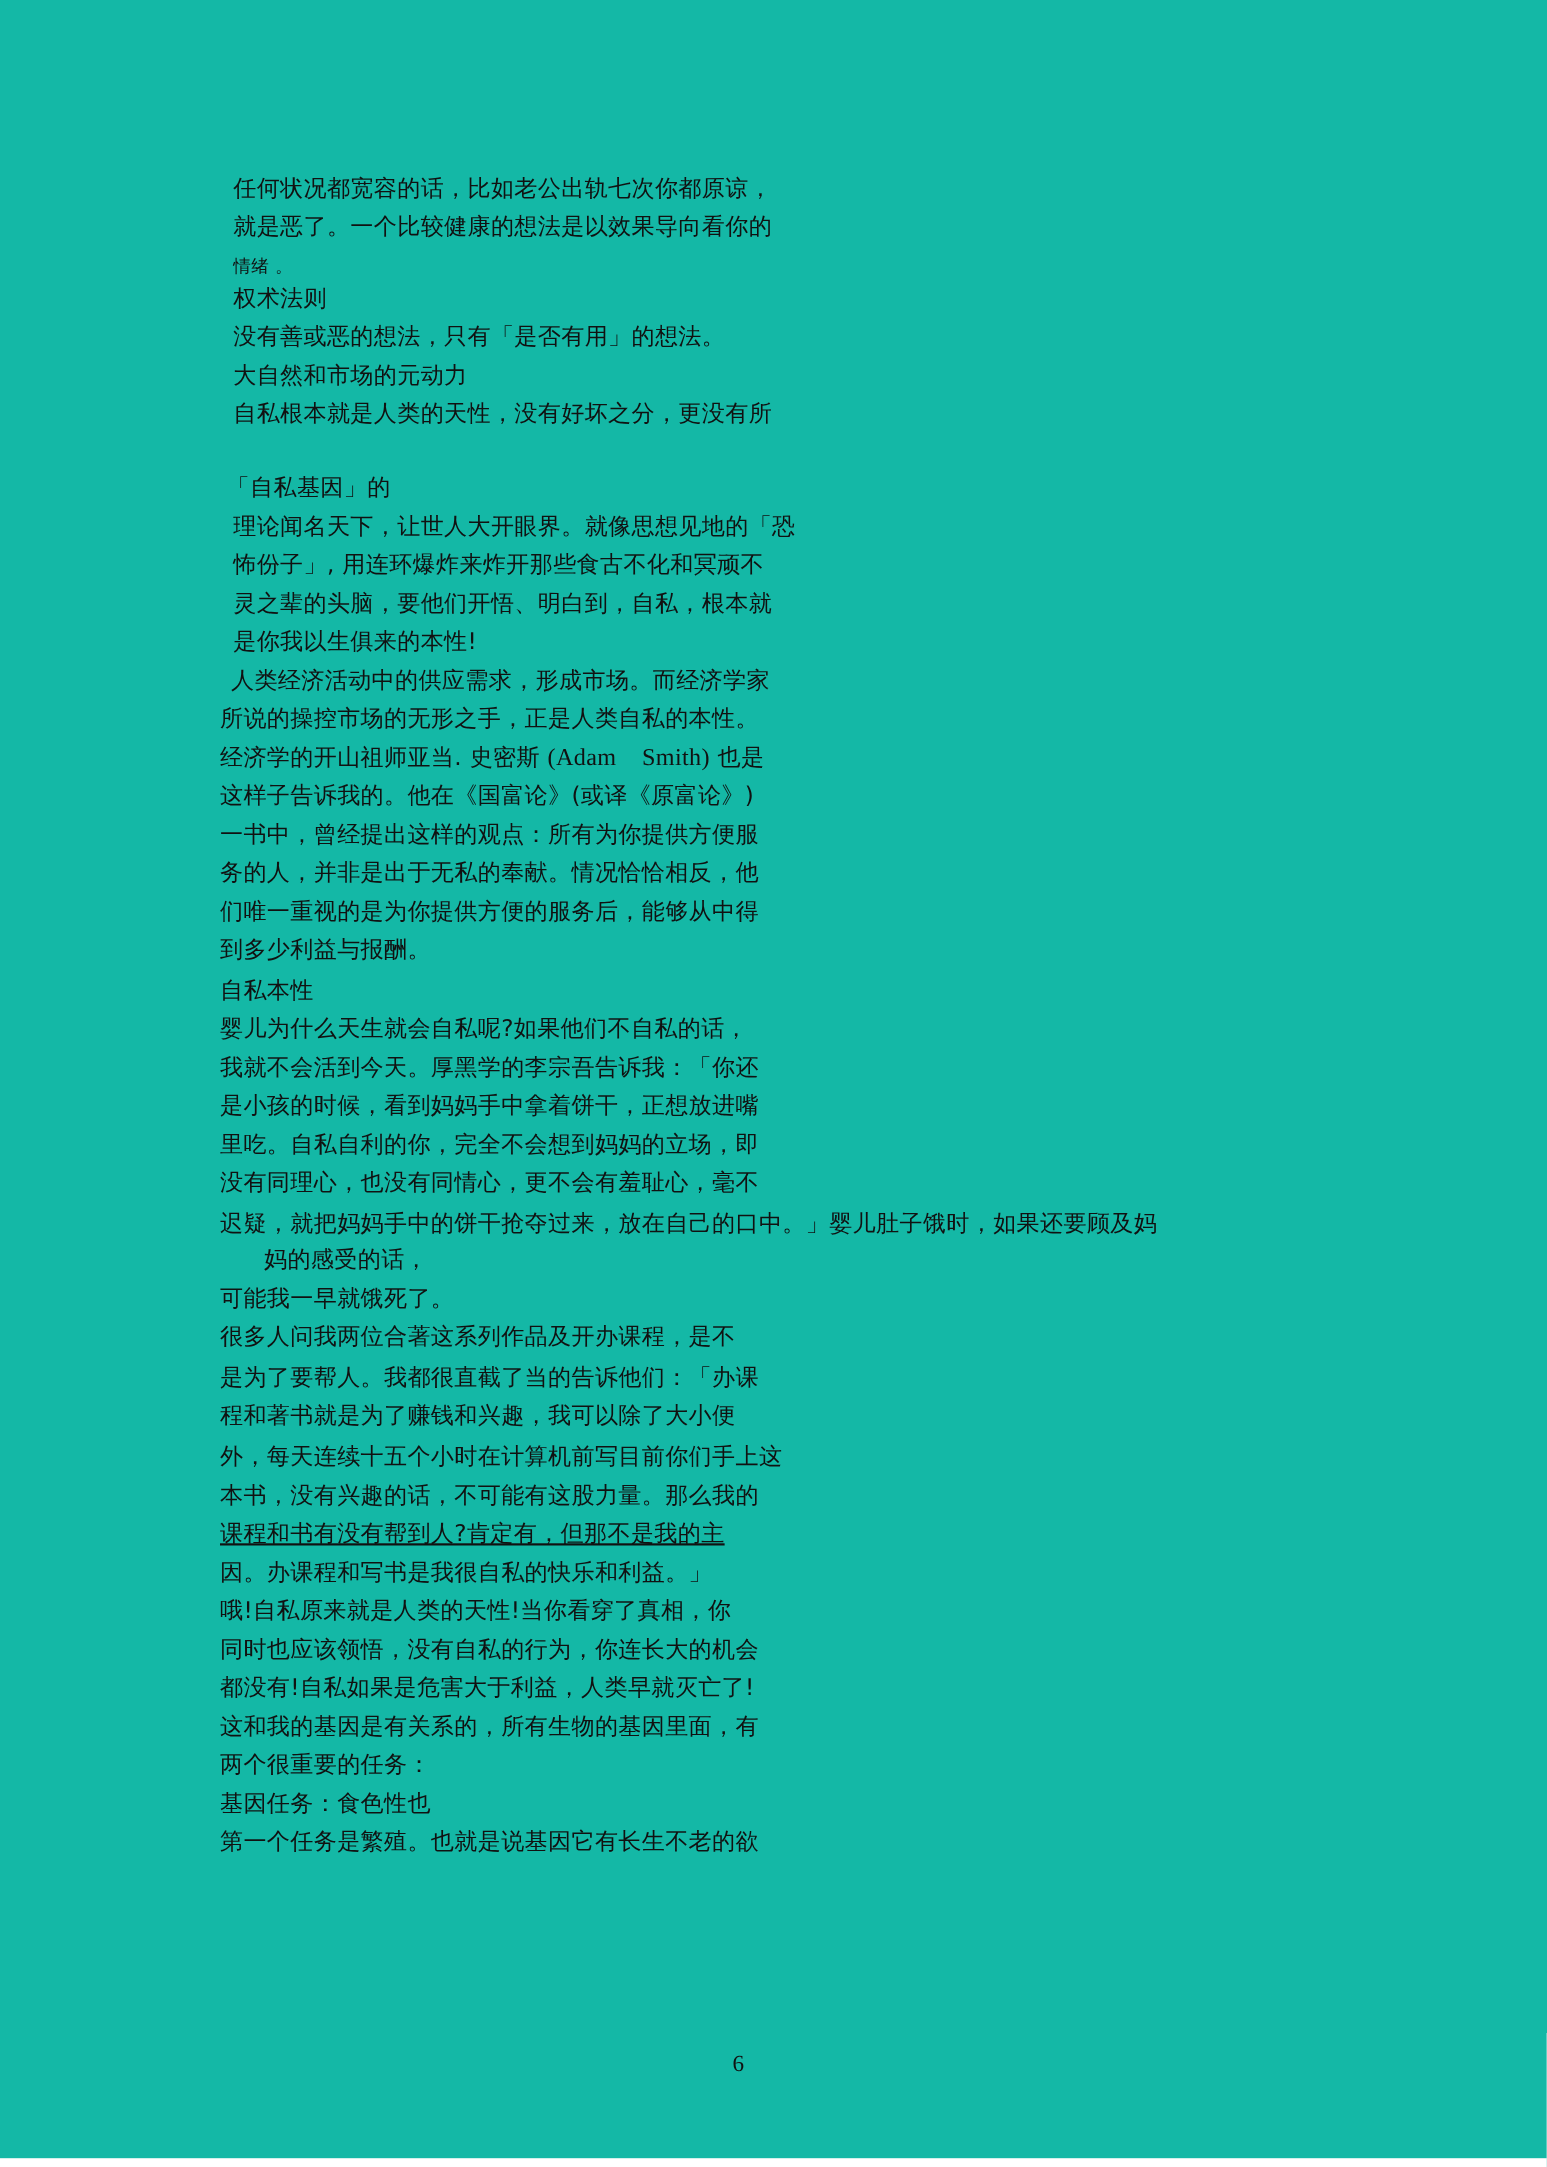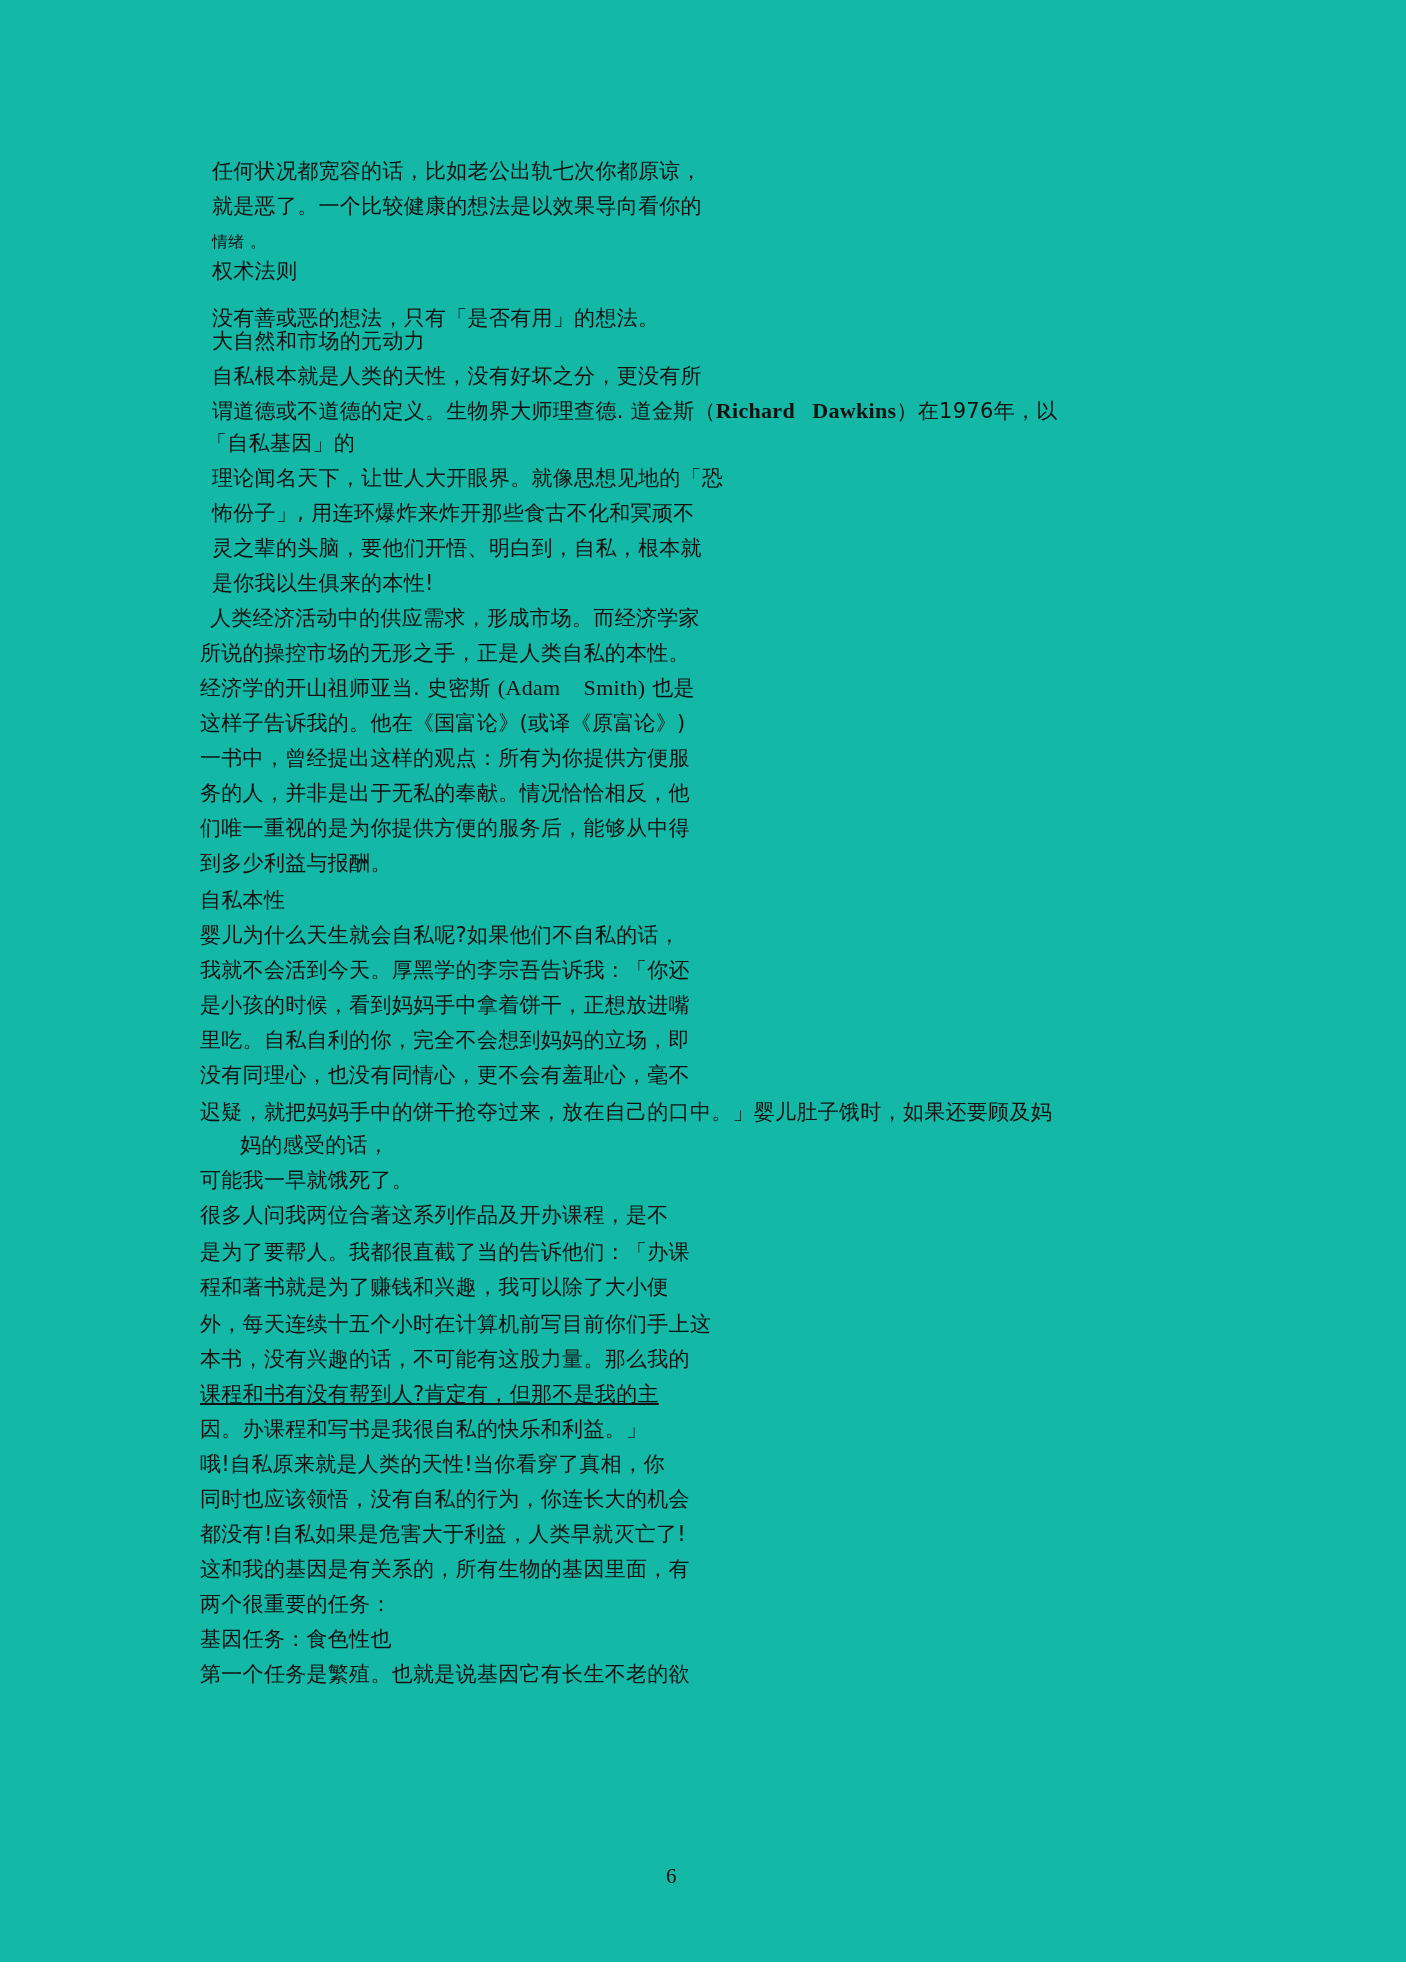--- a/index.html
+++ b/index.html
@@ -14,21 +14,21 @@
 </style>
 </head>
 <body>
 
 <div class="page">
   <div id="lines">
       <div class="line" style="left: 212px; top: 157px;">任何状况都宽容的话，比如老公出轨七次你都原谅，</div>
       <div class="line" style="left: 212px; top: 192px;">就是恶了。一个比较健康的想法是以效果导向看你的</div>
       <div class="line small" style="left: 212px; top: 228px;">情绪 。</div>
       <div class="line" style="left: 212px; top: 257px;">权术法则</div>
-      <div class="line" style="left: 212px; top: 304px;">没有善或恶的想法，只有「是否有用」的想法。</div>
+      <div class="line" style="left: 212px; top: 292px;">没有善或恶的想法，只有「是否有用」的想法。</div>
       <div class="line" style="left: 212px; top: 327px;">大自然和市场的元动力</div>
       <div class="line" style="left: 212px; top: 362px;">自私根本就是人类的天性，没有好坏之分，更没有所</div>
       <div class="line" style="left: 206px; top: 429px;">「自私基因」的</div>
       <div class="line" style="left: 212px; top: 464px;">理论闻名天下，让世人大开眼界。就像思想见地的「恐</div>
       <div class="line" style="left: 212px; top: 499px;">怖份子」, 用连环爆炸来炸开那些食古不化和冥顽不</div>
       <div class="line" style="left: 212px; top: 534px;">灵之辈的头脑，要他们开悟、明白到，自私，根本就</div>
       <div class="line" style="left: 212px; top: 569px;">是你我以生俱来的本性!</div>
       <div class="line" style="left: 210px; top: 604px;">人类经济活动中的供应需求，形成市场。而经济学家</div>
       <div class="line" style="left: 200px; top: 639px;">所说的操控市场的无形之手，正是人类自私的本性。</div>
       <div class="line" style="left: 200px; top: 709px;">这样子告诉我的。他在《国富论》(或译《原富论》)</div>
@@ -54,22 +54,19 @@
       <div class="line" style="left: 200px; top: 1415px;">因。办课程和写书是我很自私的快乐和利益。」</div>
       <div class="line" style="left: 200px; top: 1450px;">哦!自私原来就是人类的天性!当你看穿了真相，你</div>
       <div class="line" style="left: 200px; top: 1485px;">同时也应该领悟，没有自私的行为，你连长大的机会</div>
       <div class="line" style="left: 200px; top: 1520px;">都没有!自私如果是危害大于利益，人类早就灭亡了!</div>
       <div class="line" style="left: 200px; top: 1555px;">这和我的基因是有关系的，所有生物的基因里面，有</div>
       <div class="line" style="left: 200px; top: 1590px;">两个很重要的任务：</div>
       <div class="line" style="left: 200px; top: 1625px;">基因任务：食色性也</div>
       <div class="line" style="left: 200px; top: 1660px;">第一个任务是繁殖。也就是说基因它有长生不老的欲</div>
     </div>
 
-  <div class="line" style="left:212px; top:397px;">
-    <span>谓道德或不道德的定义。生物界大师理查德. 道金斯（</span><span class="latin-bold" style="white-space:pre;">Richard   Dawkins</span><span>）在1976年，以</span>
-  </div>
 
   <div class="line" style="left:200px; top:674px;">
     <span>经济学的开山祖师亚当. 史密斯 </span><span class="latin" style="white-space:pre;">(Adam    Smith)</span><span> 也是</span>
   </div>
 
   <div class="page-number">6</div>
 </div>
 
 </body></html>

